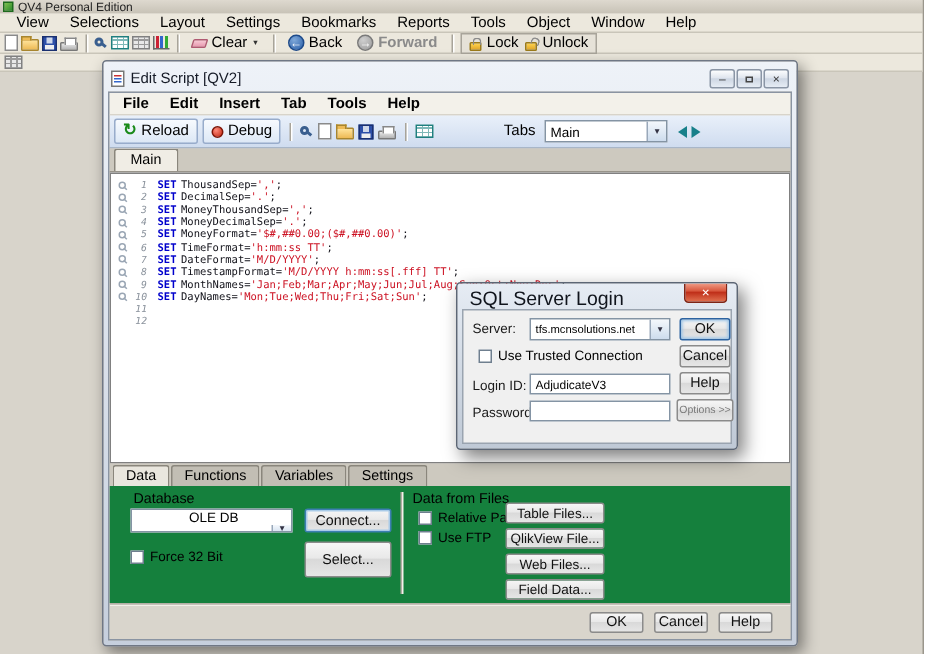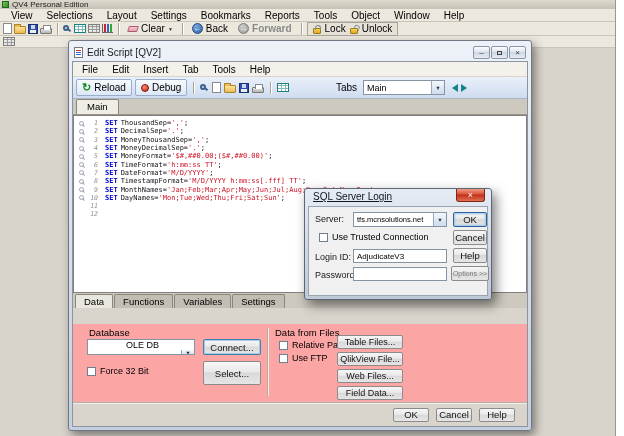--- a/index.html
+++ b/index.html
@@ -52,42 +52,42 @@
   .gmag { width:5px; height:5px; border:1px solid #9aa6b4; border-radius:50%; position:relative; }
   .gmag::after { content:''; position:absolute; width:3px; height:1px; background:#9aa6b4; right:-2px; bottom:-1px; transform:rotate(45deg); }
 
   
   .edit-window { position:absolute; left:68px; top:40px; width:464px; height:391px; background:linear-gradient(#eef2f8,#c6cfdd); border:1px solid #6f7785; border-radius:3px; box-shadow:3px 4px 10px rgba(0,0,0,.45); padding:3px; display:flex; flex-direction:column; z-index:5; }
   .ew-titlebar { height:17px; display:flex; align-items:center; gap:4px; padding:0 2px; color:#151a26; }
   .ew-controls { margin-left:auto; display:flex; gap:1px; }
   .winbtn { width:17px; height:13px; border:1px solid #8a95a5; border-radius:2px; background:linear-gradient(#fcfdfe,#dfe5ee 45%,#cdd6e3 50%,#e6ecf4); display:flex; align-items:center; justify-content:center; font-size:8px; color:#333; }
   .maxsq { width:5px; height:4px; border:1px solid #444; display:block; }
   .ew-client { flex:1; border:1px solid #8a94a2; background:#d9d5cc; display:flex; flex-direction:column; overflow:hidden; }
-  .ew-menubar { height:15px; background:#f3f1ea; display:flex; align-items:center; padding-left:2px; border-bottom:1px solid #d8d4ca; }
+  .ew-menubar { height:15px; background:#f3f1ea; display:flex; align-items:center; padding-left:2px; border-bottom:1px solid #d8d4ca;font-weight:bold; }
   .ew-toolbar { height:22px; background:linear-gradient(#e9f0fa,#cfdcef); border-bottom:1px solid #a8b6c8; display:flex; align-items:center; gap:3px; padding:0 56px 0 3px; }
   .toolbtn { display:flex; align-items:center; gap:3px; border:1px solid #98accb; background:linear-gradient(#f7fafe,#dde8f6); border-radius:2px; height:17px; padding:0 5px; white-space:nowrap; }
   .tabs-label { margin-left:auto; padding-right:3px; }
   .combo { background:#fff; border:1px solid #8494a4; display:flex; align-items:center; padding-left:3px; overflow:hidden; }
   .combo-arrow { margin-left:auto; width:13px; align-self:stretch; background:linear-gradient(#f4f8fc,#cddced); border-left:1px solid #99a8ba; display:flex; align-items:center; justify-content:center; font-size:5.5px; color:#334; flex:none; }
   .tabs-combo { width:82px; height:15px; font-size:9px; }
   .ew-tabstrip { height:16px; background:#cdc9bf; display:flex; align-items:flex-end; padding-left:3px; border-bottom:1px solid #98948a; }
   .ew-tab { background:#f0ede5; border:1px solid #8a867c; border-bottom:none; border-radius:2px 2px 0 0; padding:1px 10px 2px; font-size:9.5px; }
   .ew-editor { flex:1; background:#fff; border:1px solid #808080; overflow:hidden; padding-top:3px; }
   .code-line { display:flex; align-items:center; height:8.3px; font:7px "DejaVu Sans Mono",monospace; white-space:pre; }
   .gutter { width:9px; margin-left:3px; display:flex; justify-content:center; flex:none; }
   .code-line:nth-of-type(11) .gutter i, .code-line:nth-of-type(12) .gutter i { visibility:hidden; }
   .line-num { width:12px; text-align:right; margin-right:7px; color:#8a929c; font-style:italic; font-size:6.5px; flex:none; }
   .kw { color:#0000cc; font-weight:bold; margin-right:3px; }
   .codetxt { color:#101018; }
   .str { color:#cc1122; }
   .tail { color:#101018; }
   .ew-btabs { height:15px; background:#cdc9bf; display:flex; align-items:flex-end; padding-left:2px; }
   .btab { border:1px solid #8a867c; border-bottom:none; border-radius:2px 2px 0 0; padding:1px 8px; font-size:9.5px; background:#c2beb4; margin-right:1px; white-space:nowrap; }
   .btab:first-of-type { background:#e9e6de; }
-  .ew-panel { height:78px; background:#fca5a5; position:relative; font-size:9.5px;margin-top:16px; }
+  .ew-panel { height:78px; background:#15803d; position:relative; font-size:9.5px; }
   .ew-footer { height:24px; background:#d9d5cc; border-top:1px solid #b4b0a6; box-shadow:inset 0 1px 0 #f2efe8; display:flex; justify-content:flex-end; align-items:center; gap:7px; padding-right:12px; }
 
   .btn7 { border:1px solid #8b8b8b; border-radius:2px; background:linear-gradient(#f6f6f6,#e9e9e9 45%,#d9d9d9 50%,#e6e6e6); font-size:9.5px; display:flex; align-items:center; justify-content:center; color:#111; white-space:nowrap; }
   .btn7.focus { border-color:#3c7fb1; box-shadow:inset 0 0 0 1px #a9cbe8; }
   .btn7.default { border-color:#2d63a0; box-shadow:inset 0 0 2px 1px #9cc3e5; }
   .btn7.disabled { color:#7a7a7a; }
   .cb { width:9px; height:9px; border:1px solid #6f7f8f; background:#fff; display:inline-block; flex:none; }
   .cbrow { display:flex; align-items:center; position:absolute; }
   .cblabel { margin-left:4px; white-space:nowrap; }
   .field { background:#fff; border:1px solid #8494a4; font-size:8px; padding-left:3px; font-family:"Liberation Sans",sans-serif; }
@@ -101,21 +101,21 @@
   .p-vdiv { position:absolute; left:194px; top:4px; width:2px; height:68px; background:linear-gradient(90deg,#b0aca2 1px,#f4f1ea 1px); }
   .p-fileslabel { position:absolute; left:202px; top:3px; }
   .p-relative { left:206px; top:16px; font-size:9px; }
   .p-ftp { left:206px; top:29px; font-size:9px; }
   .p-fbtn { position:absolute; left:264px; width:66px; height:14px; font-size:9px; }
   .fb1 { top:11px; } .fb2 { top:28px; } .fb3 { top:45px; } .fb4 { top:62px; }
   .foot-btn { width:36px; height:14px; }
 
   
   .sql-dialog { position:absolute; left:304px; top:188px; width:188px; height:112px; border:1px solid #5c6675; border-radius:3px; background:linear-gradient(#e6ecf4,#bfc9d6); box-shadow:4px 5px 12px rgba(0,0,0,.5); padding:17px 3px 3px; z-index:20; }
-  .dlg-title { position:absolute; top:2px; left:8px; font-size:10px; color:#10141c;text-decoration:underline; }
+  .dlg-title { position:absolute; top:2px; left:8px; font-size:13px; color:#10141c; }
   .dlg-close { position:absolute; top:0; right:6px; width:29px; height:13px; border:1px solid #7e2516; border-top:none; border-radius:0 0 3px 3px; background:linear-gradient(#f09b85,#d9593f 40%,#c0301a 50%,#e0704f); color:#fff; font-size:9px; display:flex; align-items:center; justify-content:center; }
   .dlg-client { width:100%; height:100%; background:#f0f0f0; border:1px solid #9aa4b0; position:relative; font-size:9px; }
   .dlg-label { position:absolute; color:#1a1a1a; }
   .l-server { left:6px; top:7px; } .l-login { left:6px; top:45px; } .l-pass { left:6px; top:63px; }
   .d-combo { position:absolute; left:44px; top:5px; width:94px; height:15px; font-size:7.5px; }
   .d-ok { position:absolute; left:144px; top:5px; width:34px; height:15px; }
   .d-trusted { left:10px; top:25px; font-size:9px; }
   .d-cancel { position:absolute; left:144px; top:23px; width:34px; height:15px; }
   .d-login { position:absolute; left:44px; top:42px; width:94px; height:14px; }
   .d-help { position:absolute; left:144px; top:41px; width:34px; height:15px; }

